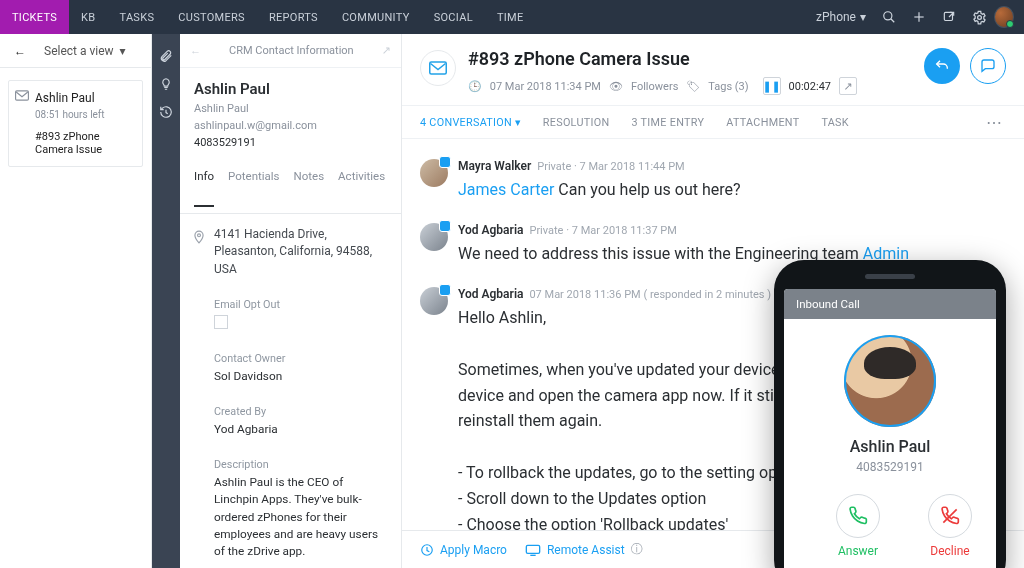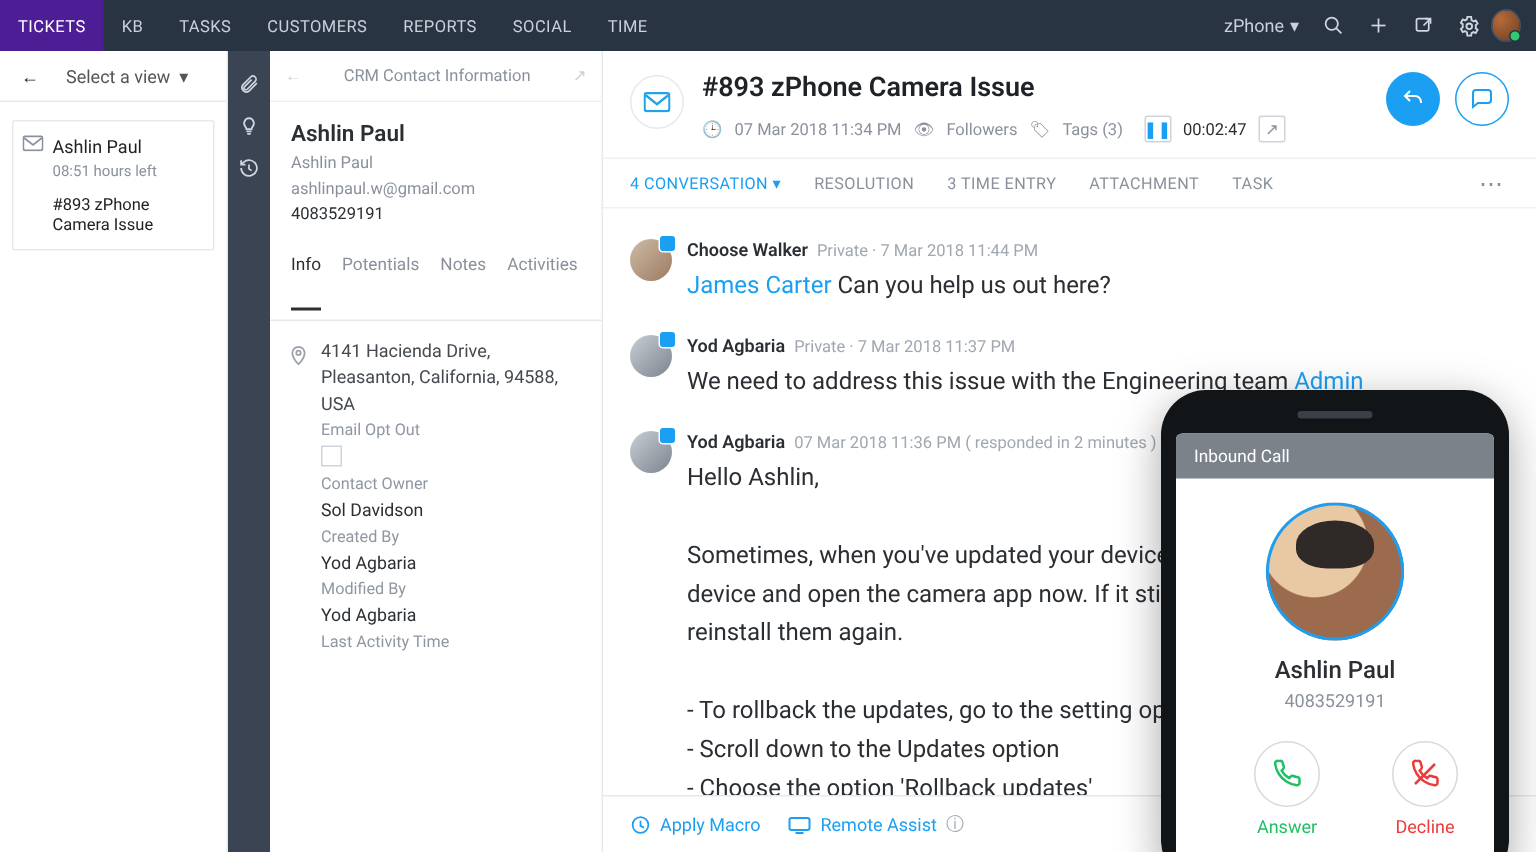--- a/index.html
+++ b/index.html
@@ -1,19 +1,19 @@
 <!DOCTYPE html>
 <html><head>
 <meta charset="utf-8">
 <style>
   * { box-sizing: border-box; margin: 0; padding: 0; }
   body { font-family: -apple-system, "Segoe UI", Roboto, Helvetica, Arial, sans-serif; font-size: 12px; color: #222; background:#fff; width:1024px; height:568px; overflow:hidden; }
   .topbar { height:34px; background:#293443; display:flex; align-items:center; color:#c9d0d9; }
   .topbar .tab { padding:0 12px; height:34px; display:flex; align-items:center; font-size:11px; letter-spacing:.3px; cursor:pointer; }
-  .topbar .tab.active { background:#4c1d95; color:#fff; }
+  .topbar .tab.active { background:#a21caf; color:#fff; }
   .topbar .spacer { flex:1; }
   .topbar .icon-btn { width:30px; height:34px; display:flex; align-items:center; justify-content:center; color:#cfd6df; cursor:pointer;}
   .topbar .company { display:flex; align-items:center; gap:4px; padding:0 8px; cursor:pointer;}
   .avatar-circ { width:22px; height:22px; border-radius:50%; background:radial-gradient(circle at 30% 30%,#b76a3a,#6b3e22); position:relative; border:1px solid #455160;}
   .status-dot { position:absolute; right:-1px; bottom:-1px; width:8px; height:8px; border-radius:50%; background:#2ecc71; border:1px solid #293443; }
   .viewbar { height:34px; border-bottom:1px solid #e6e9ec; display:flex; align-items:center; padding:0 10px 0 14px; color:#333; }
   .viewbar .back { width:18px; color:#222; cursor:pointer; }
   .viewbar .select { margin-left:12px; color:#555; cursor:pointer; display:flex; align-items:center; gap:6px;}
   .body { display:flex; height:calc(568px - 34px); }
   .leftcol { width:152px; border-right:1px solid #e6e9ec; padding-top:0; }
@@ -27,21 +27,21 @@
   .midhead { height:34px; display:flex; align-items:center; justify-content:space-between; padding:0 10px; color:#8a919c; font-size:11px; border-bottom:1px solid #eef1f4; }
   .contact { padding:12px 14px 10px 14px; }
   .contact h3 { font-size:15px; font-weight:600; color:#2b2f33; }
   .contact .sub { color:#8a919c; font-size:11px; margin-top:4px;}
   .subtabs { display:flex; gap:14px; padding:10px 14px 6px 14px; border-bottom:1px solid #e6e9ec; font-size:11.5px; }
   .subtabs .st { color:#8a919c; cursor:pointer; padding-bottom:22px; }
   .subtabs .st.active { color:#2b2f33; border-bottom:2px solid #2b2f33; }
   .infoScroll { flex:1; overflow:auto; padding:12px 14px 12px 34px; position:relative; }
   .pin { position:absolute; left:12px; top:14px; color:#9aa1ab; }
   .addr { color:#454a50; font-size:12px; line-height:1.45; }
-  .fld { margin-top:2px; }
+  .fld { margin-top:20px; }
   .fld .lbl { color:#8f97a1; font-size:10.8px; }
   .fld .val { color:#2b2f33; font-size:11.8px; margin-top:3px; line-height:1.45; }
   .checkbox { width:14px; height:14px; border:1px solid #cfd4da; display:inline-block; margin-top:4px; }
   .maincol { flex:1; display:flex; flex-direction:column; position:relative; }
   .ticketHead { padding:14px 18px 10px 18px; display:flex; align-items:flex-start; gap:12px; }
   .env-lg { width:36px; height:36px; border:1px solid #e6e9ec; border-radius:50%; display:flex; align-items:center; justify-content:center; color:#22a2e8; margin-top:2px;}
   .ticketHead h2 { font-size:18px; font-weight:600; color:#1f2327; }
   .metaRow { display:flex; align-items:center; gap:8px; margin-top:8px; color:#8a919c; font-size:11px; flex-wrap:wrap;}
   .metaRow .chip { display:flex; align-items:center; gap:4px; }
   .timerBox { display:flex; align-items:center; gap:8px; margin-left:6px;}
@@ -86,20 +86,21 @@
 </style>
 </head>
 <body>
 
 <div class="topbar">
   <div class="tab active">TICKETS</div>
   <div class="tab">KB</div>
   <div class="tab">TASKS</div>
   <div class="tab">CUSTOMERS</div>
   <div class="tab">REPORTS</div>
+  <div class="tab">COMMUNITY</div>
   <div class="tab">SOCIAL</div>
   <div class="tab">TIME</div>
   <div class="spacer"></div>
   <div class="company">
     <span>zPhone</span>
     <span>▾</span>
   </div>
   <div class="icon-btn">
     <svg width="14" height="14" viewBox="0 0 24 24" fill="none" stroke="currentColor" stroke-width="2">
         <circle cx="10" cy="10" r="7"></circle>
@@ -203,20 +204,24 @@
       <div class="addr">4141 Hacienda Drive, Pleasanton, California, 94588, USA</div>
       <div>
         <div class="fld"><div class="lbl">Email Opt Out</div><span class="checkbox"></span></div>
         <div class="fld">
             <div class="lbl">Contact Owner</div>
             <div class="val">Sol Davidson</div>
           </div>
         <div class="fld">
             <div class="lbl">Created By</div>
             <div class="val">Yod Agbaria</div>
+          </div>
+        <div class="fld">
+            <div class="lbl">Description</div>
+            <div class="val">Ashlin Paul is the CEO of Linchpin Apps. They've bulk-ordered zPhones for their employees and are heavy users of the zDrive app.</div>
           </div>
         <div class="fld">
             <div class="lbl">Modified By</div>
             <div class="val">Yod Agbaria</div>
           </div>
         <div class="fld">
             <div class="lbl">Last Activity Time</div>
           </div>
 
       </div>
@@ -270,21 +275,21 @@
       <span class="mt">TASK</span>
       <span class="dots">⋯</span>
     </div>
 
     <div class="thread">
       <div class="msg">
         <div class="avatar fem">
             <span class="badge"></span>
           </div>
         <div>
-          <div class="mh"><span class="name">Choose Walker</span><span class="lt">Private   ·   7 Mar 2018 11:44 PM</span></div>
+          <div class="mh"><span class="name">Mayra Walker</span><span class="lt">Private   ·   7 Mar 2018 11:44 PM</span></div>
           <div class="mb"><span class="link">James Carter</span><span> Can you help us out here?</span></div>
         </div>
       </div>
       <div class="msg">
         <div class="avatar man">
             <span class="badge"></span>
           </div>
         <div>
           <div class="mh"><span class="name">Yod Agbaria</span><span class="lt">Private   ·   7 Mar 2018 11:37 PM</span></div>
           <div class="mb"><span>We need to address this issue with the Engineering team </span><span class="link">Admin</span></div>

